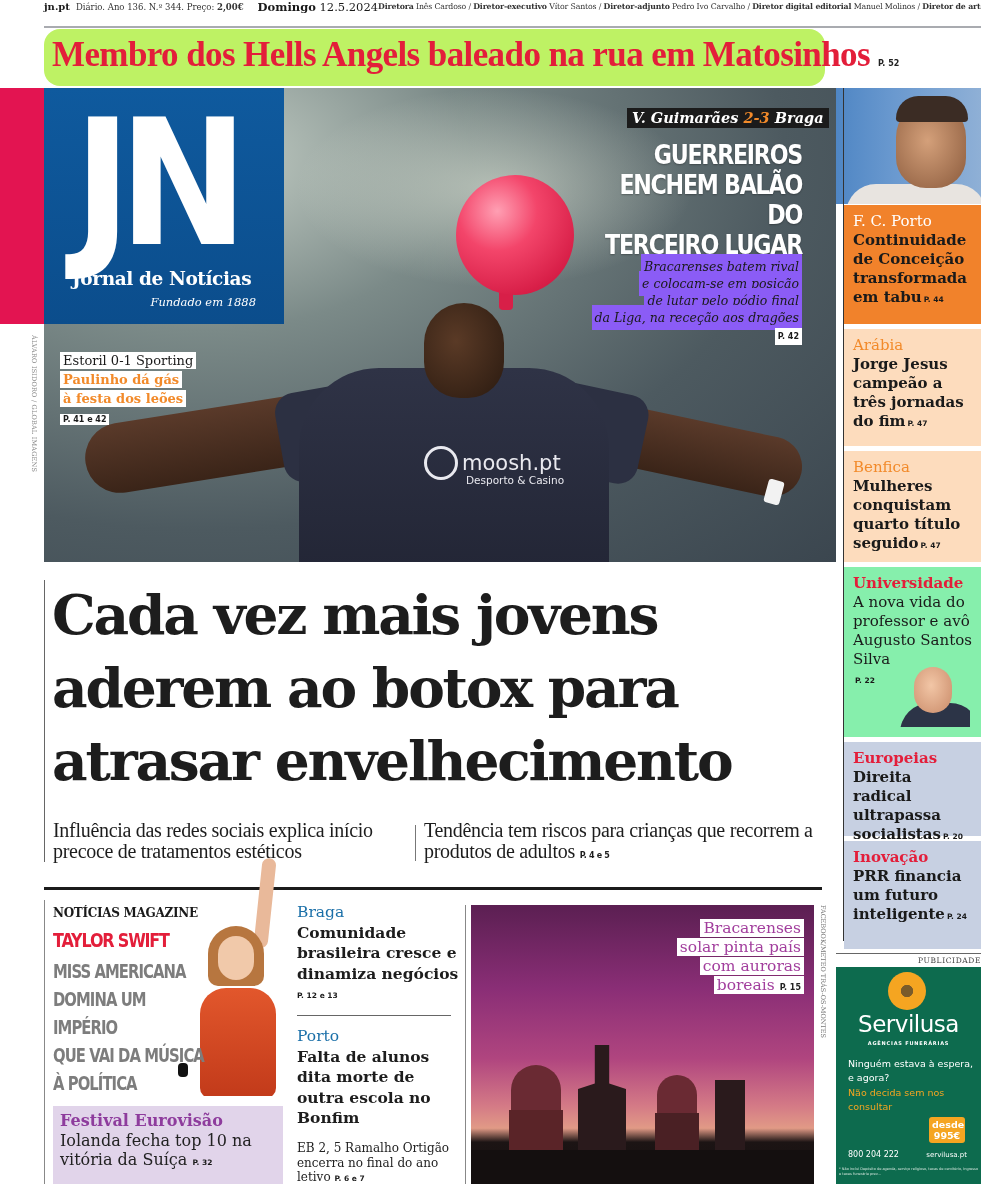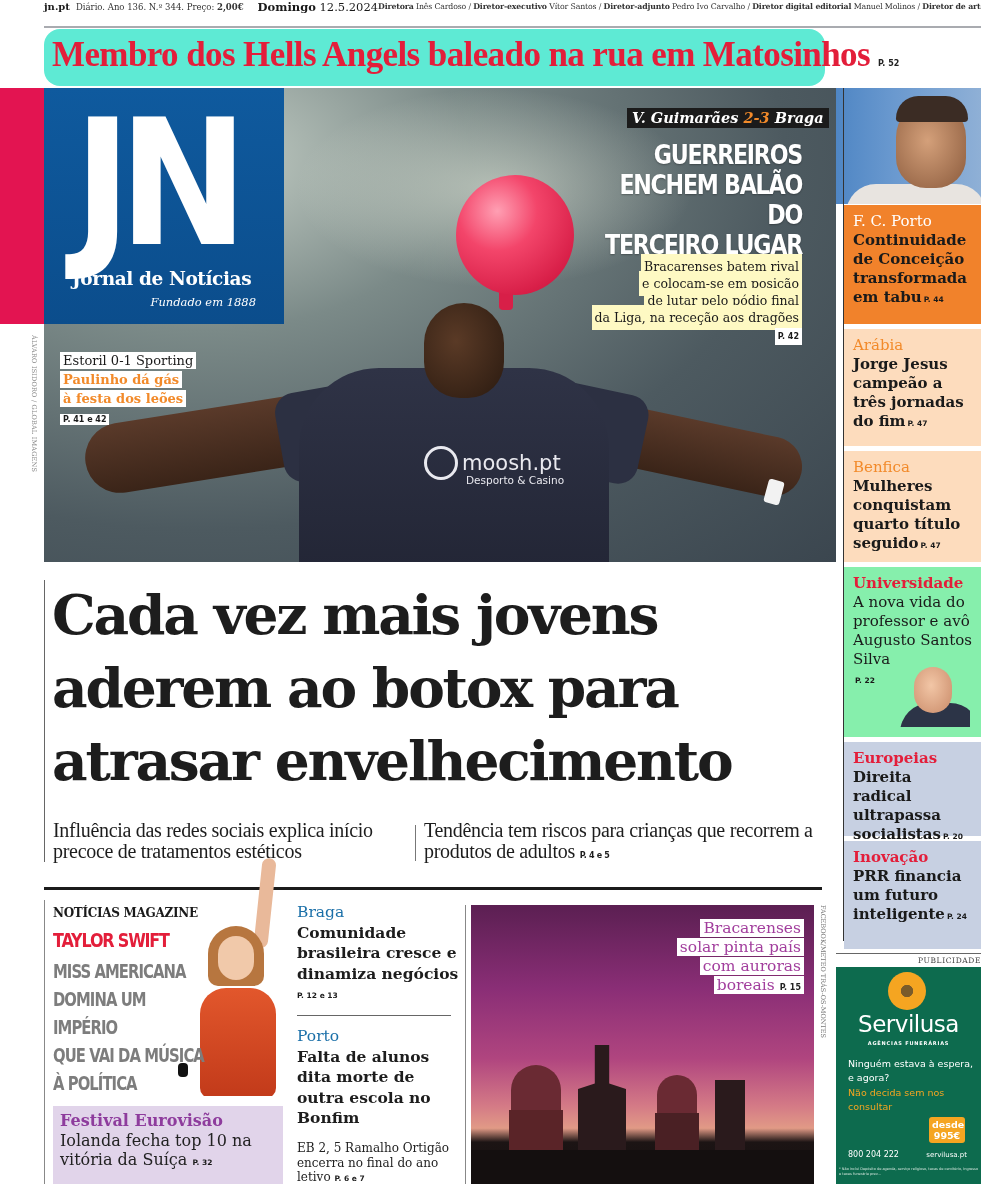--- a/index.html
+++ b/index.html
@@ -10,21 +10,21 @@
   
   .topbar { left: 44px; top: 0; width: 937px; height: 13px; font-size: 8.5px; white-space: nowrap; display: flex; align-items: center; }
   .topbar b { font-weight: bold; }
   .topbar .site { font-weight: bold; font-size: 10px; margin-right: 6px; }
   .topbar .issue { color: #333; }
   .topbar .date { font-size: 11.5px; margin-left: 14px; }
   .topbar .date b { font-weight: bold; }
   .topbar .staff { margin-left: auto; color: #333; font-size: 7.8px; letter-spacing: -0.15px; }
   .topline { left: 44px; top: 26px; width: 937px; height: 2px; background: #a9abb0; }
 
-  .banner { left: 44px; top: 29px; width: 781px; height: 57px; background: #5eead4; border-radius: 16px; }
+  .banner { left: 44px; top: 29px; width: 781px; height: 57px; background: #bef264; border-radius: 16px; }
   .banner-title { position: absolute; left: 8px; top: 6px; color: #e31e3a; font-family: "Liberation Serif", serif; font-weight: bold; font-size: 35px; letter-spacing: -0.6px; white-space: nowrap; }
   .banner-page { font-family: "DejaVu Sans", sans-serif; font-size: 8px; color: #222; font-weight: bold; margin-left: 8px; letter-spacing: 0; }
 
   .redbar { left: 0; top: 88px; width: 44px; height: 236px; background: #e31451; }
 
   
   .hero { left: 44px; top: 88px; width: 792px; height: 474px; overflow: hidden;
     background: radial-gradient(ellipse at 20% 15%, #c5cfc6 0%, #7b8a88 30%, #4d5a60 65%, #3b464f 100%); }
   .hero .blur1 { position: absolute; left: 250px; top: 0; width: 400px; height: 200px; background: radial-gradient(ellipse, rgba(230,235,220,0.55), rgba(120,135,130,0) 70%); }
   .player-torso { position: absolute; left: 255px; top: 280px; width: 310px; height: 200px; background: linear-gradient(180deg,#2f3346,#232636); border-radius: 80px 80px 0 0; }
@@ -47,21 +47,21 @@
   .logo-name { position: absolute; left: 28px; top: 180px; color: #fff; font-family: "DejaVu Serif", serif; font-weight: bold; font-size: 18.5px; letter-spacing: -0.4px; white-space: nowrap; }
   .logo-founded { position: absolute; right: 28px; top: 207px; color: #fff; font-family: "DejaVu Serif", serif; font-style: italic; font-size: 11.5px; }
 
   .photo-credit-1 { left: 30px; top: 335px; writing-mode: vertical-rl; font-size: 6.5px; color: #888; letter-spacing: 0.2px; font-family: "DejaVu Serif", serif; }
 
   
   .match-tag { left: 627px; top: 108px; background: #1b1b1b; color: #fff; padding: 1px 5px 2px; font-family: "DejaVu Serif", serif; font-style: italic; font-weight: bold; font-size: 14.5px; white-space: nowrap; }
   .match-tag .score { color: #f28a2a; }
   .hero-headline { left: 560px; top: 140px; width: 242px; text-align: right; color: #fff; font-family: "DejaVu Sans", sans-serif; font-weight: bold; font-size: 27px; line-height: 30px; letter-spacing: -1.5px; transform: scaleX(0.82); transform-origin: right top; text-shadow: 0 1px 2px rgba(0,0,0,0.3); }
   .hero-sub { left: 560px; top: 258px; width: 242px; text-align: right; font-size: 12.5px; line-height: 17px; }
-  .hero-sub span.l { background: #fef9c3; padding: 5px 3px; box-decoration-break: clone; -webkit-box-decoration-break: clone; }
+  .hero-sub span.l { background: #8b5cf6; padding: 5px 3px; box-decoration-break: clone; font-style: italic; -webkit-box-decoration-break: clone; }
   .hero-sub .pg { display: inline-block; background: #fff; padding: 0 3px; font-family: "DejaVu Sans", sans-serif; font-weight: bold; font-size: 8px; margin-top: 1px; }
 
   .sporting { left: 60px; top: 350px; width: 150px; }
   .sporting .h { display: inline-block; background: #fff; padding: 0 3px; font-size: 13px; line-height: 17px; }
   .sporting .o { display: inline-block; background: #fff; padding: 0 3px; color: #f28a2a; font-weight: bold; font-size: 13px; line-height: 17px; }
   .sporting .pg { display: inline-block; background: #fff; padding: 1px 3px; font-family: "DejaVu Sans", sans-serif; font-weight: bold; font-size: 8px; }
 
   
   .rail-line { left: 843px; top: 88px; width: 1px; height: 853px; background: #333; }
   .rail-photo { left: 836px; top: 88px; width: 145px; height: 116px; overflow: hidden; background: linear-gradient(90deg,#4f86c4 0%, #6a99cf 40%, #8fb0d6 100%); }

